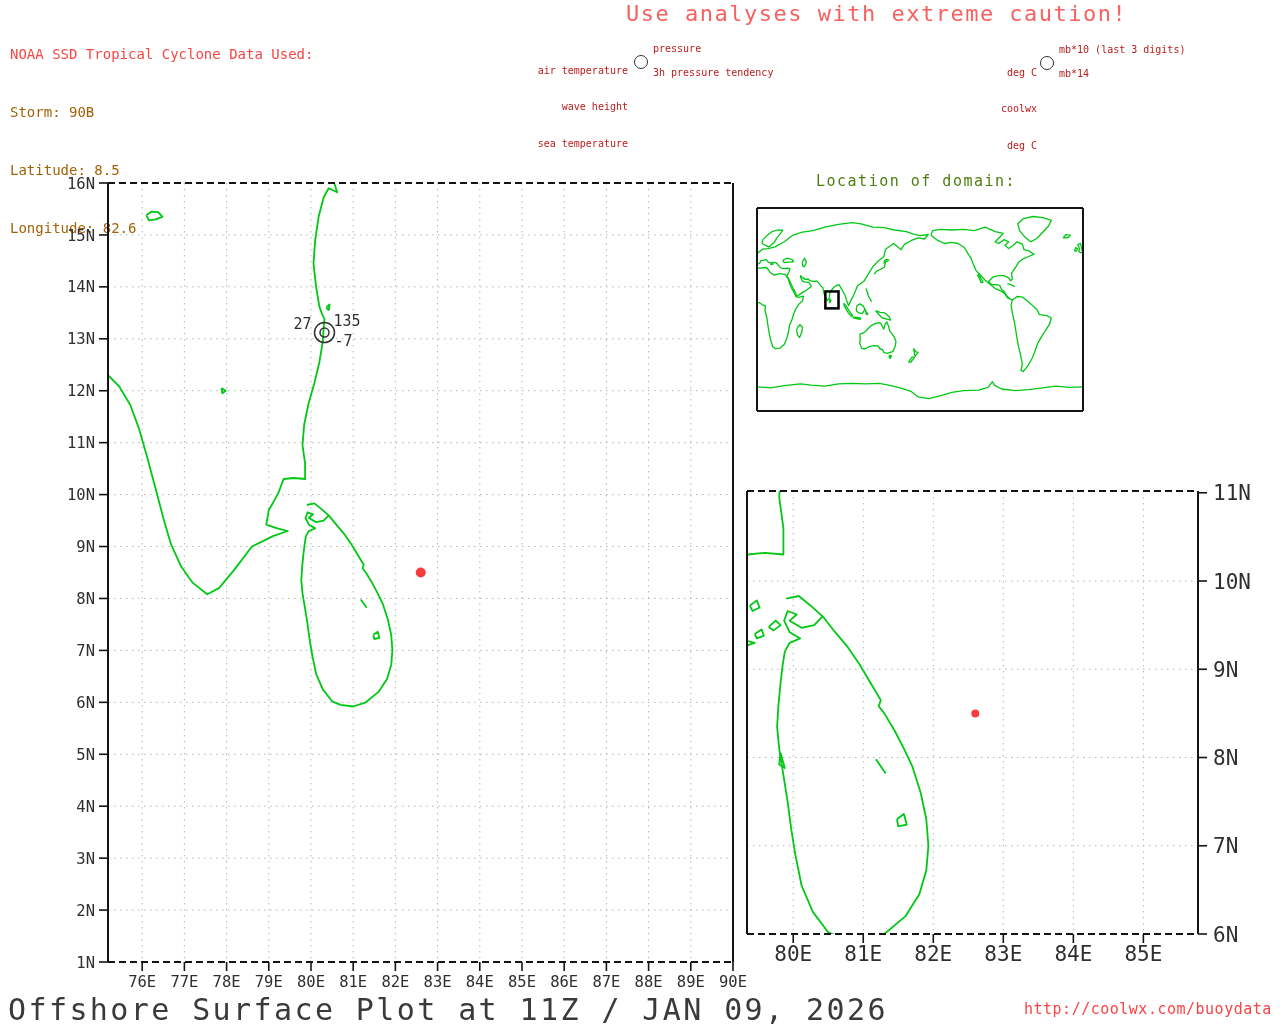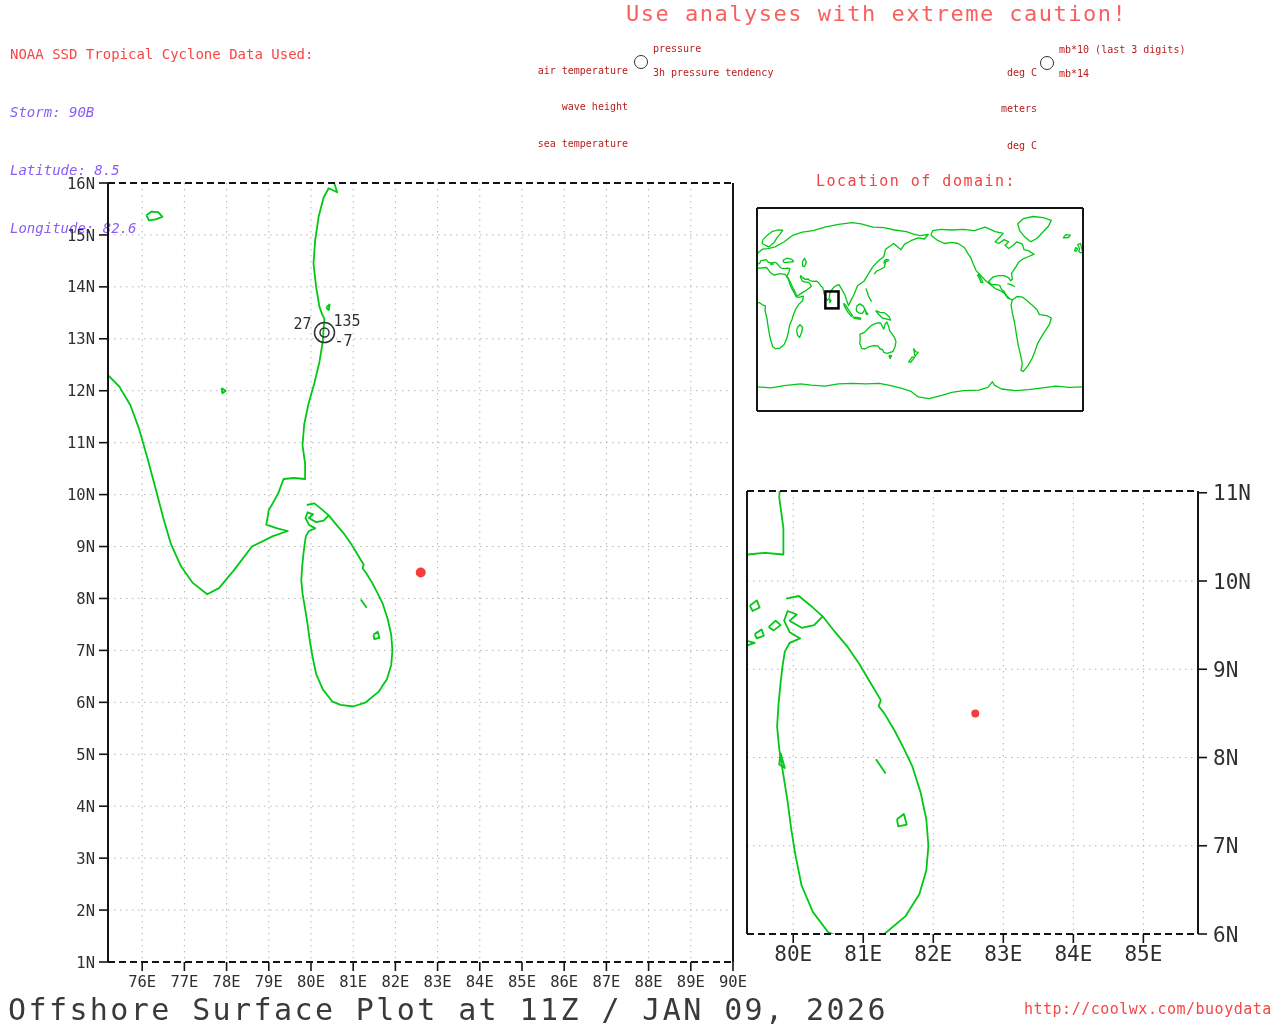--- a/index.html
+++ b/index.html
@@ -1,27 +1,27 @@
 <!DOCTYPE html>
 <html><head>
 <meta charset="utf-8">
 <style>
   html,body{margin:0;padding:0;background:#ffffff;}
   .page{position:relative;width:1280px;height:1024px;background:#fff;overflow:hidden;
         font-family:"DejaVu Sans Mono","Liberation Mono",monospace;}
   .abs{position:absolute;white-space:pre;}
   .red{color:#f74545;}
-  .blk{color:#8b5cf6;font-style:italic;}
+  .blk{color:#a16207;}
   .hdr{font-size:14px;line-height:19.4px;}
   .hdr .bold{font-weight:bold;}
   .caution{font-size:22px;letter-spacing:1.5px;color:#f86060;}
   .legend-txt{font-size:10px;line-height:12.3px;color:#b91c1c;}
   .legend-circle{position:absolute;width:12px;height:12px;border:1.5px solid #333;border-radius:50%;background:transparent;}
   .warning{font-size:13.5px;letter-spacing:.5px;color:#f74545;}
-  .inset-title{font-size:15px;letter-spacing:1.5px;color:#ef4444;}
+  .inset-title{font-size:15px;letter-spacing:1.5px;color:#4d7c0f;}
   .map{position:absolute;}
   .footer-title{font-size:30px;letter-spacing:2.4px;color:#3a3a3a;font-weight:normal;}
   .footer-url{font-size:15px;letter-spacing:.5px;color:#f74545;margin-left:16px;}
   svg{display:block;}
   svg text{font-family:"DejaVu Sans Mono","Liberation Mono",monospace;fill:#2f2f2f;}
 </style>
 </head>
 <body>
 
 <div class="page">
@@ -39,21 +39,21 @@
     <div>sea temperature</div>
   </div>
 
   <div class="abs caution" style="left:626px;top:1px;">Use analyses with extreme caution!</div>
   <div class="legend-circle" style="left:634px;top:55px;"></div>
   <div class="abs legend-txt" style="left:653px;top:43px;">pressure</div>
   <div class="abs legend-txt" style="left:653px;top:67px;">3h pressure tendency</div>
 
   <div class="abs legend-txt" style="left:940px;top:42px;width:97px;text-align:right;">
     <div>deg C</div>
-    <div>meters</div>
+    <div>coolwx</div>
     <div>deg C</div>
   </div>
   <div class="legend-circle" style="left:1040px;top:56px;"></div>
   <div class="abs legend-txt" style="left:1059px;top:44px;">mb*10 (last 3 digits)</div>
   <div class="abs legend-txt" style="left:1059px;top:68px;">mb*14</div>
 
 
   <div class="abs inset-title" style="left:816px;top:172px;">Location of domain:</div>
 
   <div class="map" style="left:55px;top:175px;">

